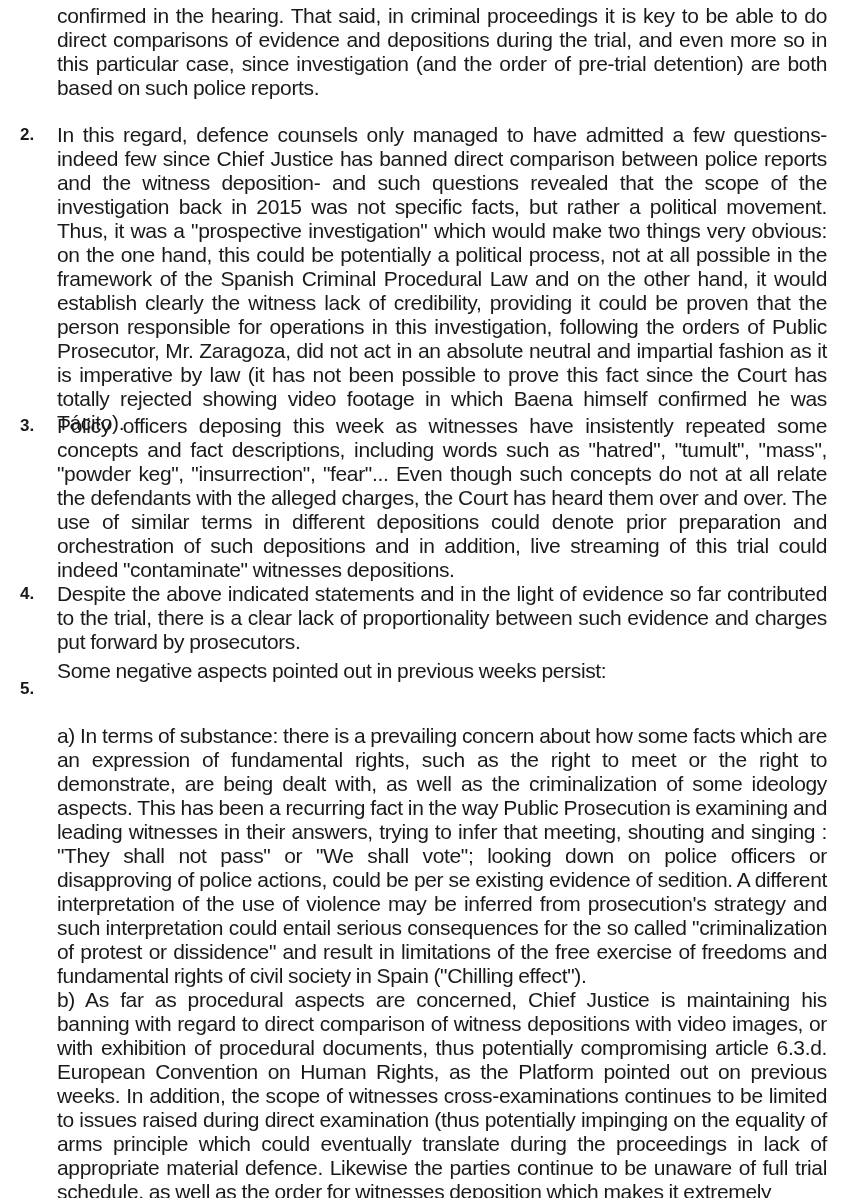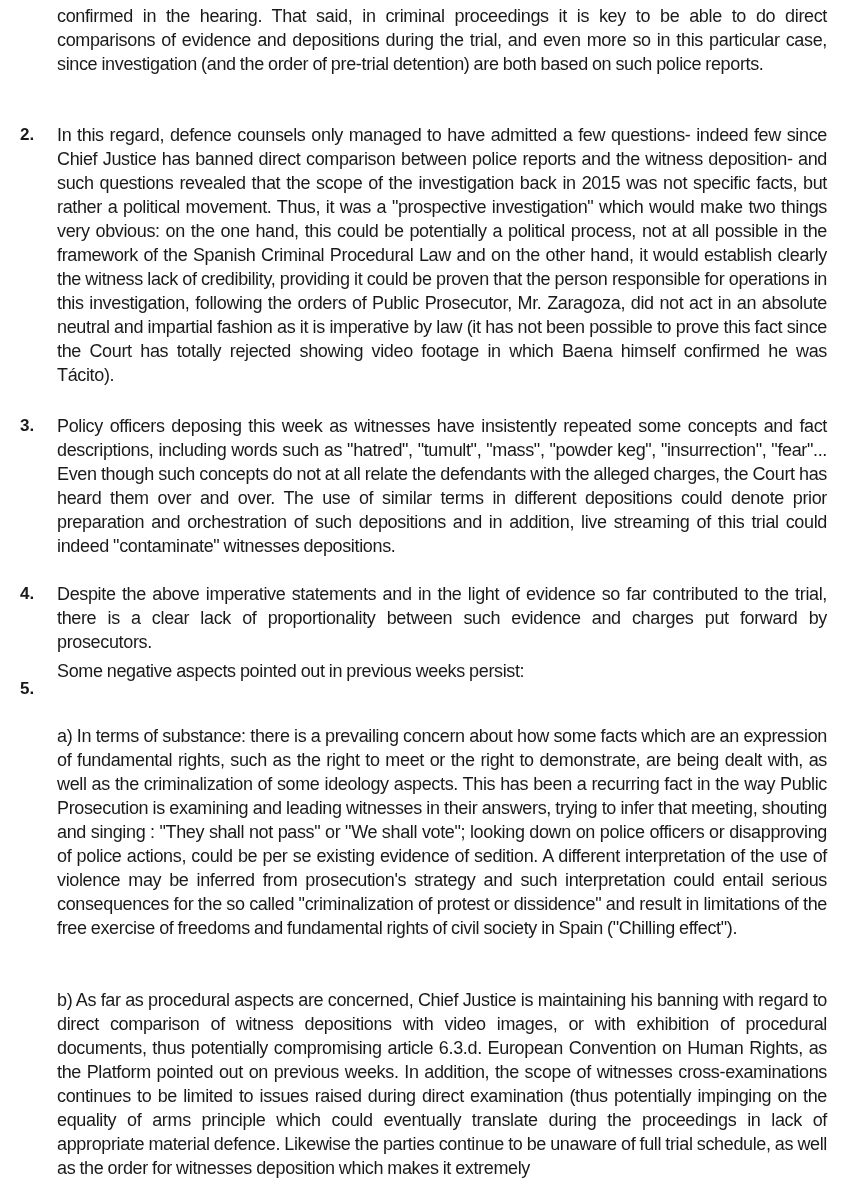--- a/index.html
+++ b/index.html
@@ -18,21 +18,21 @@
   .page {
     position: absolute;
     left: 0;
     top: 0;
     width: 850px;
   }
   .para {
     position: absolute;
     left: 57px;
     width: 770px;
-    font-size: 18px;
+    font-size: 21px;
     line-height: 24px;
     text-align: justify;
     letter-spacing: -0.35px;
     word-spacing: -0.5px;
     margin: 0;
   }
   .num {
     position: absolute;
     left: 20px;
     font-size: 17px;
@@ -49,21 +49,21 @@
 
   <p class="para" style="top:4px;">confirmed in the hearing. That said, in criminal proceedings it is key to be able to do direct comparisons of evidence and depositions during the trial, and even more so in this particular case, since investigation (and the order of pre-trial detention) are both based on such police reports.</p>
 
   <p class="num" style="top:123px;">2.</p>
   <p class="para" style="top:123px;">In this regard, defence counsels only managed to have admitted a few questions- indeed few since Chief Justice has banned direct comparison between police reports and the witness deposition- and such questions revealed that the scope of the investigation back in 2015 was not specific facts, but rather a political movement. Thus, it was a "prospective investigation" which would make two things very obvious: on  the one hand, this could be potentially a political process, not at all possible in the framework of the Spanish Criminal Procedural Law and on the other hand, it would establish clearly the witness lack of credibility, providing it could be proven that the person responsible for operations in this investigation, following the orders of Public Prosecutor, Mr. Zaragoza, did not act in an absolute neutral and impartial fashion as it is imperative by law (it has not been possible to prove this fact since the Court has totally rejected showing video footage in which Baena himself confirmed he was Tácito).</p>
 
   <p class="num" style="top:414px;">3.</p>
   <p class="para" style="top:414px;">Policy officers deposing this week as witnesses have insistently repeated some concepts and fact descriptions, including words such as "hatred", "tumult", "mass", "powder keg", "insurrection", "fear"... Even though such concepts do not at all relate the defendants with the alleged charges, the Court has heard them over and over. The use of similar terms in different depositions could denote prior preparation and orchestration of such depositions and in addition, live streaming of this trial could indeed "contaminate" witnesses depositions.</p>
 
   <p class="num" style="top:582px;">4.</p>
-  <p class="para" style="top:582px;">Despite  the above imperative statements and in the light of evidence so far contributed to the trial, there is a clear lack of proportionality between such evidence and charges put forward by prosecutors.</p>
+  <p class="para" style="top:582px;">Despite  the above indicated statements and in the light of evidence so far contributed to the trial, there is a clear lack of proportionality between such evidence and charges put forward by prosecutors.</p>
 
   <p class="num" style="top:677px;">5.</p>
   <p class="para" style="top:659px;">Some negative aspects pointed out in previous weeks persist:</p>
 
   <p class="para" style="top:724px;"><span>a) In terms of substance: there is a prevailing concern about how some facts which are an expression of fundamental rights, such as the right to meet or the right to demonstrate, are being dealt with, as well as the criminalization of some ideology aspects. This has been a recurring fact in the way Public Prosecution is examining and leading witnesses in their answers, trying to infer that meeting, shouting and singing : "They shall not pass" or "We shall vote"; looking down on police officers or disapproving of police actions, could be </span><span class="it">per se</span><span> existing evidence of sedition. A different interpretation of the use of violence may be inferred from prosecution's strategy and such interpretation could entail serious consequences for the so called "</span><span class="it">criminalization of protest or dissidence</span><span>"  and result in limitations of the free exercise of freedoms and fundamental rights of civil society in Spain ("</span><span class="it">Chilling effect")</span><span>.</span></p>
 
   <p class="para" style="top:988px;">b) As far as procedural aspects are concerned, Chief Justice is maintaining his banning with regard to direct comparison of witness depositions with video images, or with exhibition of procedural documents, thus potentially compromising  article 6.3.d. European Convention on Human Rights, as the Platform pointed out on previous weeks. In addition, the scope of witnesses cross-examinations continues to be limited to issues raised during direct examination (thus potentially impinging on the equality of arms principle which could eventually translate during the proceedings in lack of appropriate material defence. Likewise the parties continue to be unaware of full trial schedule, as well as  the order for witnesses deposition which makes it extremely</p>
 
 </div>
 

